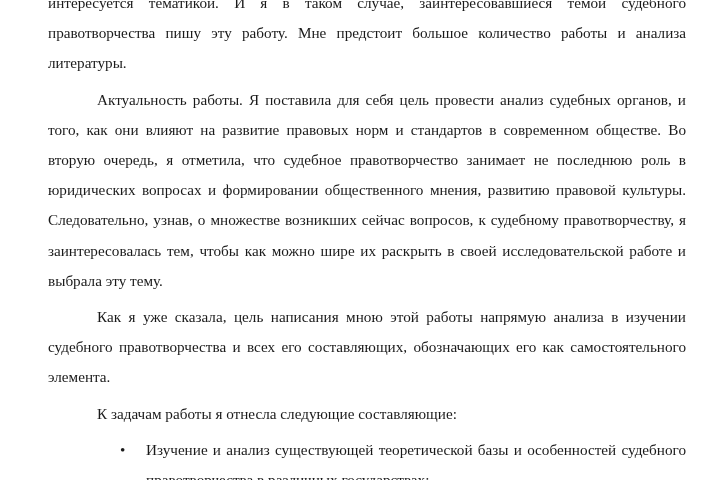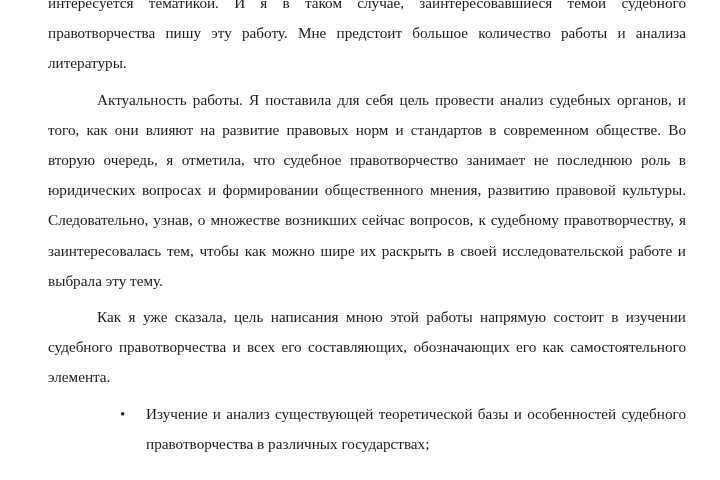--- a/index.html
+++ b/index.html
@@ -38,20 +38,21 @@
       left: -26px;
       top: 0;
     }
   </style>
 </head>
 <body>
 
 <div class="page">
   <p class="para noindent">интересуется тематикой. И я в таком случае, заинтересовавшиеся темой судебного правотворчества пишу эту работу. Мне предстоит большое количество работы и анализа литературы.</p>
   <p class="para">Актуальность работы.  Я поставила для себя цель провести анализ судебных органов, и того, как они влияют на развитие правовых норм и стандартов в современном обществе. Во вторую очередь, я отметила, что судебное правотворчество занимает не последнюю роль в юридических вопросах и формировании общественного мнения, развитию правовой культуры. Следовательно, узнав, о множестве возникших сейчас вопросов, к судебному правотворчеству, я заинтересовалась тем, чтобы как можно шире их раскрыть в своей исследовательской работе и выбрала эту тему.</p>
-  <p class="para">Как я уже сказала, цель написания мною этой работы напрямую состоит в изучении судебного правотворчества и всех его составляющих, обозначающих его как самостоятельного элемента.</p>
+  <p class="para">Как я уже сказала, цель написания мною этой работы напрямую анализа в изучении судебного правотворчества и всех его составляющих, обозначающих его как самостоятельного элемента.</p>
+  <p class="para">К задачам работы я отнесла следующие составляющие:</p>
   <ul class="tasks-list">
     <li>
       <span class="bullet">•</span>
       <span>Изучение и анализ существующей теоретической базы и особенностей судебного правотворчества в различных государствах;</span>
     </li>
   </ul>
 </div>
 
 </body></html>

